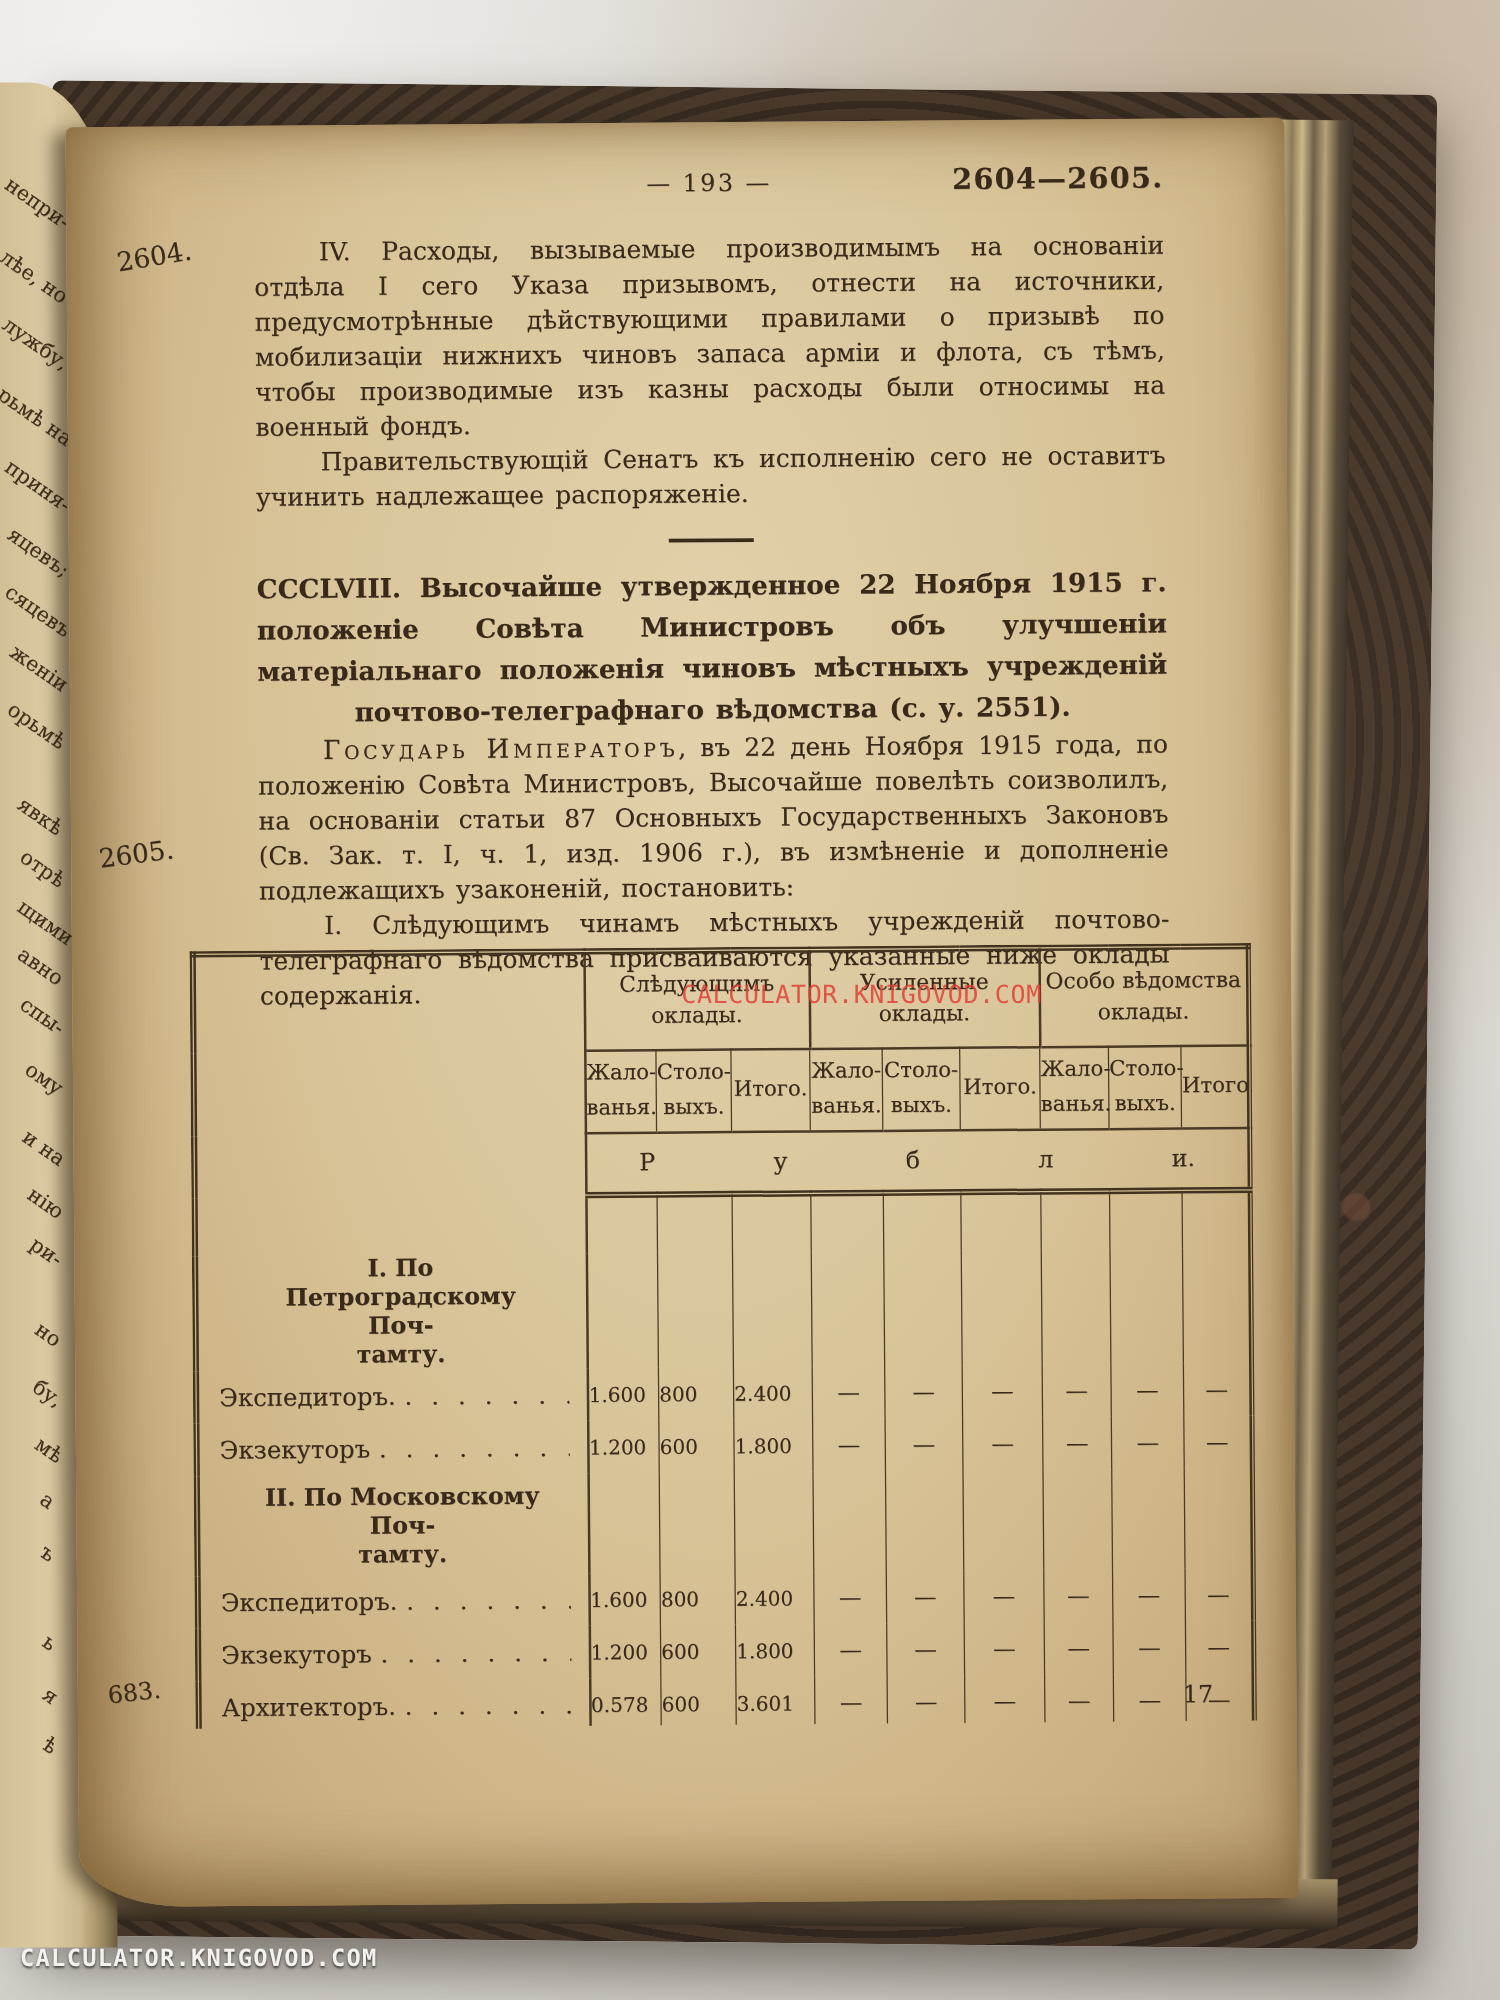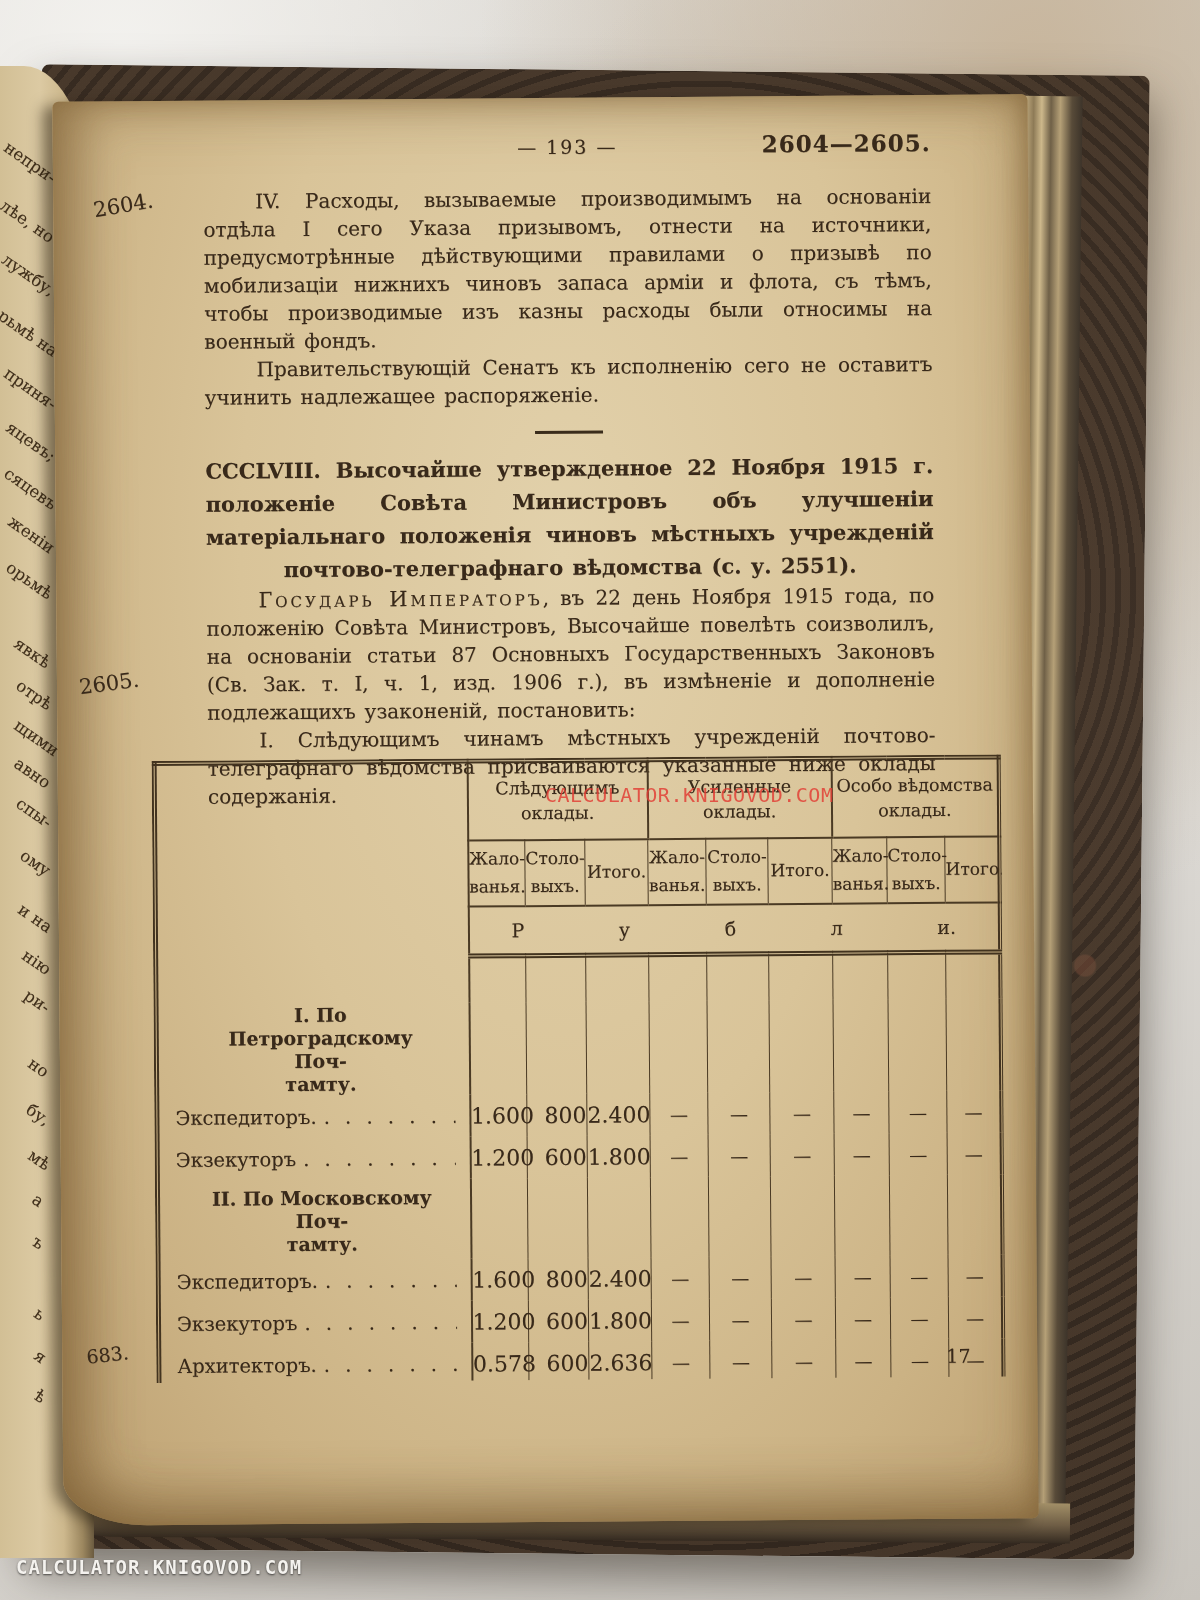--- a/index.html
+++ b/index.html
@@ -88,21 +88,21 @@
   td.stub-b{border-right:2px solid #4a3a24;}
   tr.spacer td{height:44px;}
   tr.sect td{height:58px;}
   tr.sect2 td{height:76px;vertical-align:bottom;padding-bottom:4px;}
   tr.data td{height:42px;}
   tr.tail td{height:58px;}
   .sect-title{font-weight:bold;font-size:19px;line-height:23px;text-align:center;padding:0 34px 0 48px;}
   td.lbl{font-size:19.5px;}
   .lbl-flex{display:flex;align-items:baseline;padding:0 14px 0 16px;overflow:hidden;white-space:nowrap;}
   .dots{letter-spacing:4.5px;margin-left:7px;overflow:hidden;flex:1;}
-  td.num{text-align:right;padding-right:7px;font-size:22px;}
+  td.num{padding-right:7px;font-size:16px;}
   td.dash{text-align:center;font-size:18px;}
   
   .wm-center{position:absolute;left:545px;top:783px;font-family:"DejaVu Sans Mono",monospace;
     font-size:20px;letter-spacing:.5px;color:rgba(226,64,54,.85);z-index:30;}
   .wm-bottom{position:absolute;left:16px;top:1556px;font-family:"DejaVu Sans Mono",monospace;
     font-size:19px;font-weight:bold;letter-spacing:1px;color:#f4f2ee;z-index:30;text-shadow:0 1px 2px rgba(0,0,0,.6);}
 </style>
 </head>
 <body>
 
@@ -350,21 +350,21 @@
       </tr>
       <tr class="data">
         <td class="stub-b lbl ink">
               <div class="lbl-flex">
                 <span>Архитекторъ.</span>
                 <span class="dots">. . . . . . . . .</span>
               </div>
             </td>
         <td class="v num ink">0.578</td>
         <td class="v num ink">600</td>
-        <td class="v num ink">2.636</td>
+        <td class="v num ink">3.601</td>
         <td class="v dash ink">—</td>
         <td class="v dash ink">—</td>
         <td class="v dash ink">—</td>
         <td class="v dash ink">—</td>
         <td class="v dash ink">—</td>
         <td class="v dash ink">—</td>
       </tr>
       <tr class="tail">
         <td class="v"></td>
             <td class="v"></td>

